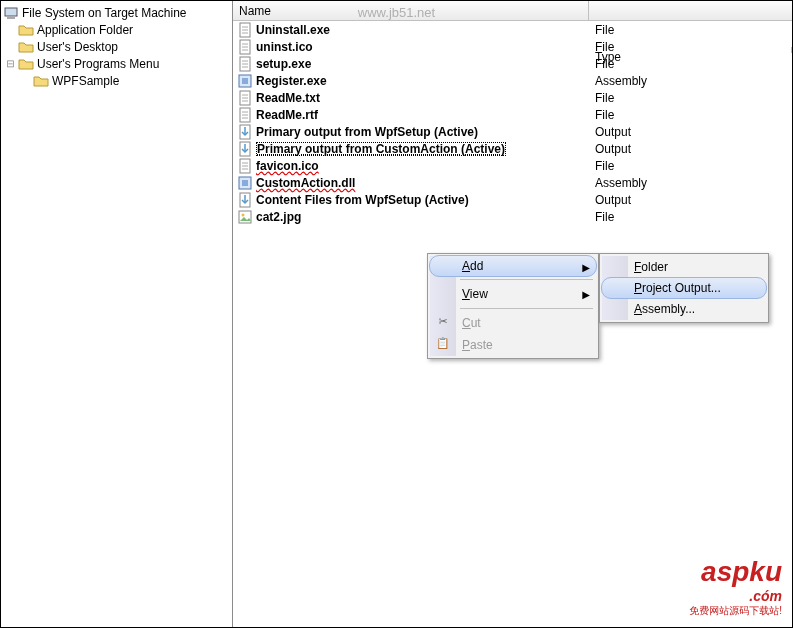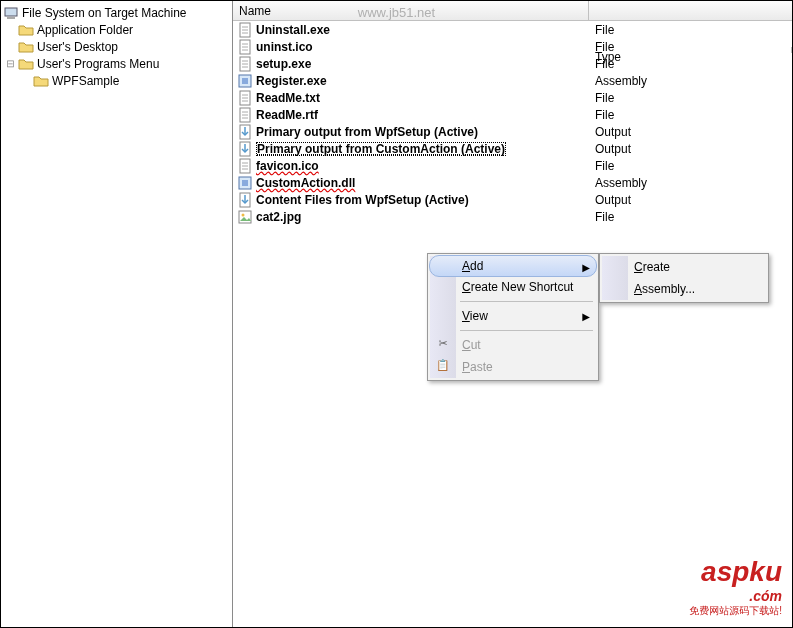--- a/index.html
+++ b/index.html
@@ -399,23 +399,20 @@
   </div>
 </div>
 
 <div class="context-menu cm1">
   <div class="gutter"></div>
   <div id="menu1-items">
       <div class="menu-item highlighted">
         <span class="underline-first">Add</span>
         <span class="menu-arrow">▶</span>
       </div>
-      <div class="menu-item">
-        <span class="underline-first">Create New Shortcut</span>
-      </div>
       <div class="menu-sep"></div>
       <div class="menu-item">
         <span class="underline-first">View</span>
         <span class="menu-arrow">▶</span>
       </div>
       <div class="menu-sep"></div>
       <div class="menu-item disabled">
         <span class="menu-icon">✂</span>
         <span class="underline-first">Cut</span>
       </div>
@@ -423,21 +420,24 @@
         <span class="menu-icon">📋</span>
         <span class="underline-first">Paste</span>
       </div>
     </div>
 </div>
 
 <div class="context-menu cm2">
   <div class="gutter"></div>
   <div id="menu2-items">
       <div class="menu-item">
-        <span class="underline-first">Create</span>
+        <span class="underline-first">Folder</span>
+      </div>
+      <div class="menu-item highlighted">
+        <span class="underline-first">Project Output...</span>
       </div>
       <div class="menu-item">
         <span class="underline-first">Assembly...</span>
       </div>
     </div>
 </div>
 
 <div class="logo">
   <span>aspku</span>
     <span style="font-size:14px;">.cóm</span>

